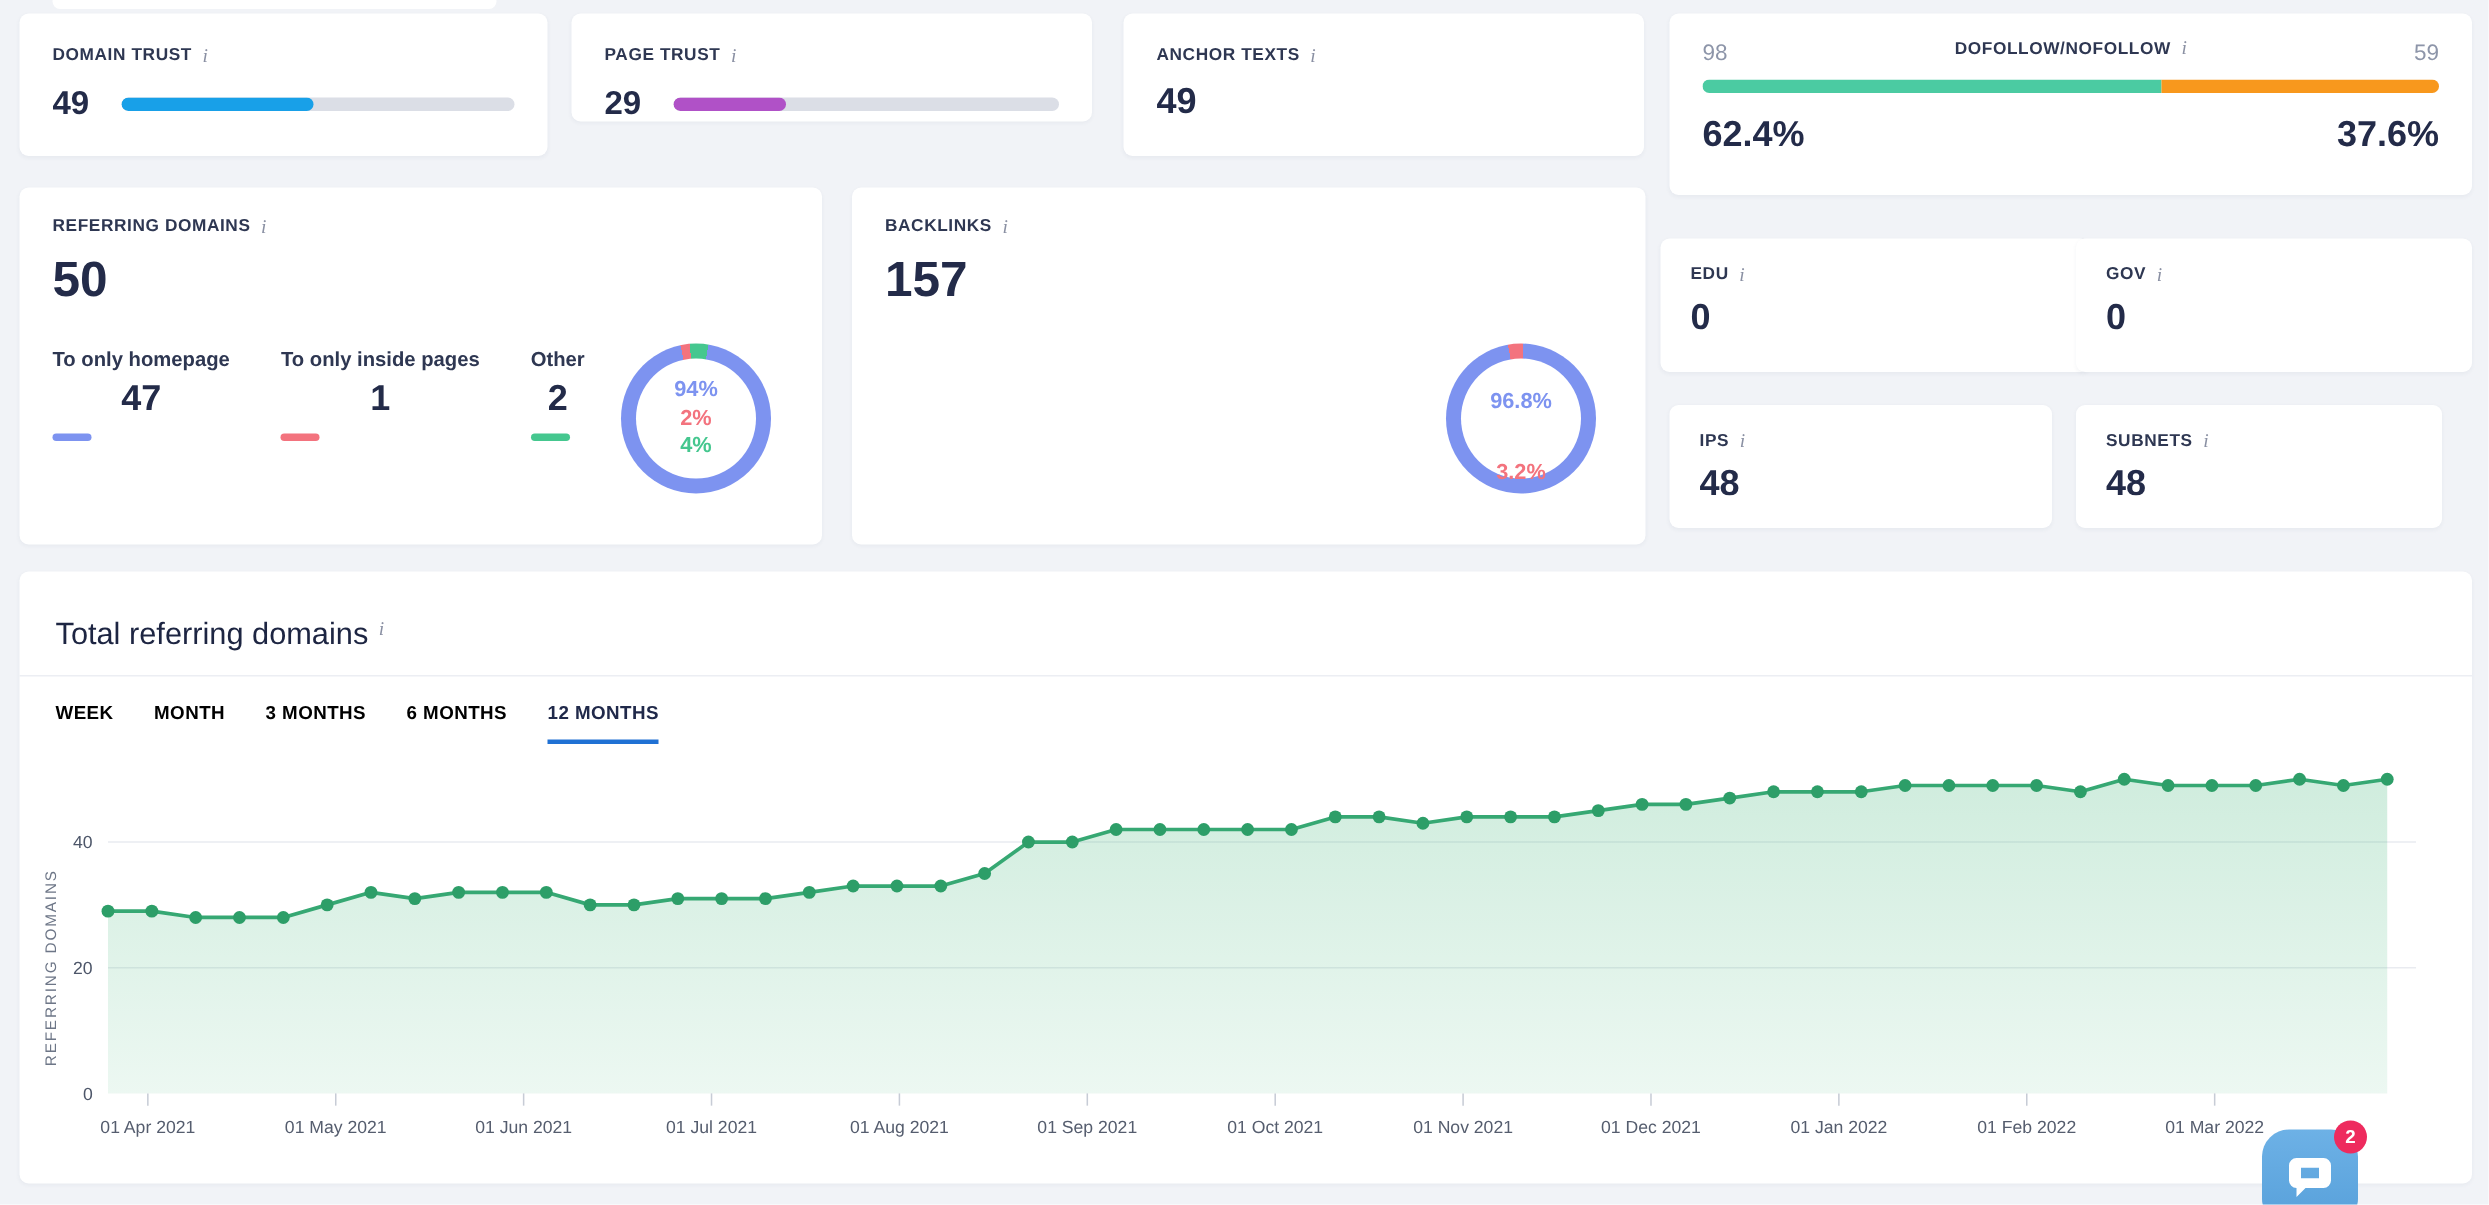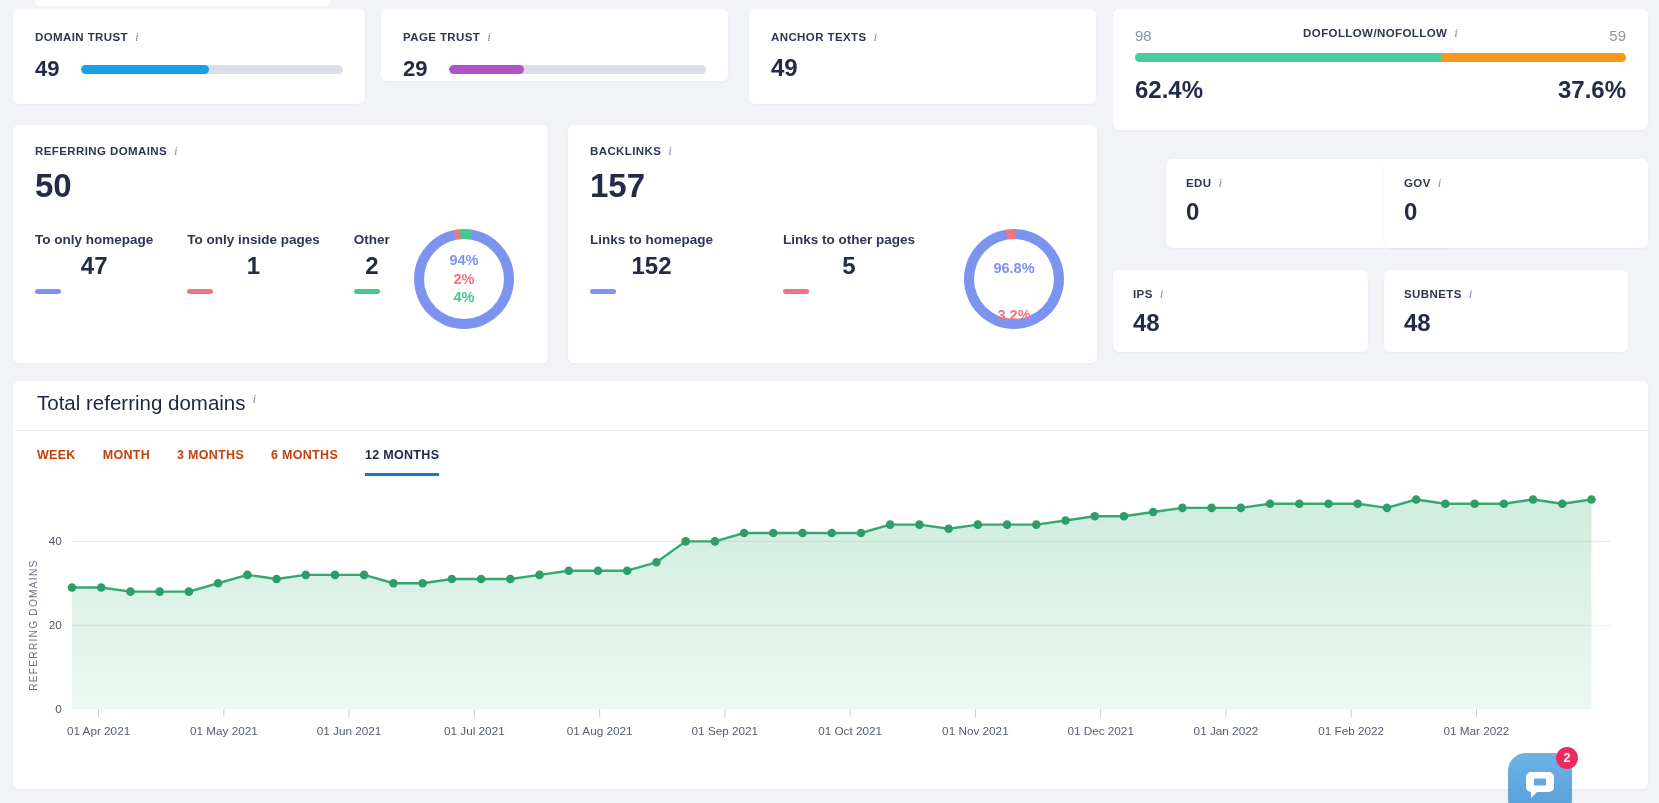--- a/index.html
+++ b/index.html
@@ -47,24 +47,24 @@
   .donut-hole { position:absolute; inset:10px; background:#fff; border-radius:50%; }
   .donut-labels { position:absolute; inset:0; display:flex; flex-direction:column; align-items:center; justify-content:center; gap:4px; }
   .donut-labels span { font-size:14.5px; font-weight:600; line-height:1; }
 
   
   .small-card { padding:16px 20px 0; }
   .small-card .metric-lg24 { margin-top:7px; }
 
   
   .chart-card { padding:0; }
-  .chart-header { padding:10px 24px 15px; border-bottom:1px solid #eceef3; display:flex; align-items:flex-start; }
+  .chart-header { padding:30px 24px 15px; border-bottom:1px solid #eceef3; display:flex; align-items:flex-start; }
   .chart-title { font-size:20.5px; font-weight:500; color:#1d2542; }
   .tabs { display:flex; gap:27px; padding:0 24px; margin-top:17px; }
-  .tab { font-size:12.5px; font-weight:700; letter-spacing:0.3px; color:#c2410c; padding-bottom:11px; border-bottom:3px solid transparent; cursor:pointer; }
+  .tab { font-size:12.5px; font-weight:700; letter-spacing:0.3px; color:#000000; padding-bottom:11px; border-bottom:3px solid transparent; cursor:pointer; }
   .tab.active { color:#20294a; border-bottom-color:#2071d4; }
   #chart-host { margin-top:4px; padding-left:12px; }
   #chart-host svg text { font-family:"Liberation Sans", sans-serif; }
 
   
   .top-pill { position:absolute; left:35px; top:-4px; width:296px; height:10px; background:#ffffff; border-radius:8px; }
 
   .chat-btn { position:absolute; left:1508px; top:753px; width:64px; height:64px; border-radius:18px;
               background:linear-gradient(180deg,#6db1e6,#57a0da); display:flex; align-items:center; justify-content:center; cursor:pointer; }
   .chat-badge { position:absolute; top:-6px; right:-6px; width:22px; height:22px; border-radius:50%; background:#ee2b5e;
@@ -158,42 +158,30 @@
       </div>
     </div>
   </div>
 
   <div class="card big-card" style="left:568px;top:125px;width:529px;height:238px;">
     <div class="label-row">
       <span class="card-label">BACKLINKS</span>
       <i class="info"></i>
     </div>
     <div class="metric-xl">157</div>
-    <div class="stats-row">
-      <div class="stat" style="margin-right:70px;">
-        <div class="stat-label">Links to homepage</div>
-        <div class="stat-value">152</div>
-        <div class="stat-bar" style="background: rgb(125, 147, 240);"></div>
-      </div>
-      <div class="stat">
-        <div class="stat-label">Links to other pages</div>
-        <div class="stat-value">5</div>
-        <div class="stat-bar" style="background: rgb(243, 115, 126);"></div>
-      </div>
-    </div>
     <div class="donut" style="right: 33px; background: conic-gradient(from 350deg, rgb(243, 115, 126) 0%, rgb(243, 115, 126) 3.2%, rgb(125, 147, 240) 3.2%, rgb(125, 147, 240) 100%);">
       <div class="donut-hole"></div>
       <div class="donut-labels">
         <span style="color: rgb(125, 147, 240); margin-top: 25px;">96.8%</span>
         <span style="color: rgb(243, 115, 126); margin-top: 28px;">3.2%</span>
       </div>
     </div>
   </div>
 
-  <div class="card small-card" style="left:1166px;top:159px;width:286px;height:89px;">
+  <div class="card small-card" style="left:1107px;top:159px;width:286px;height:89px;">
     <div class="label-row">
         <span class="card-label">EDU</span>
         <i class="info"></i>
       </div>
     <div class="metric-lg24">0</div>
   </div>
   <div class="card small-card" style="left:1384px;top:159px;width:264px;height:89px;">
     <div class="label-row">
         <span class="card-label">GOV</span>
         <i class="info"></i>

